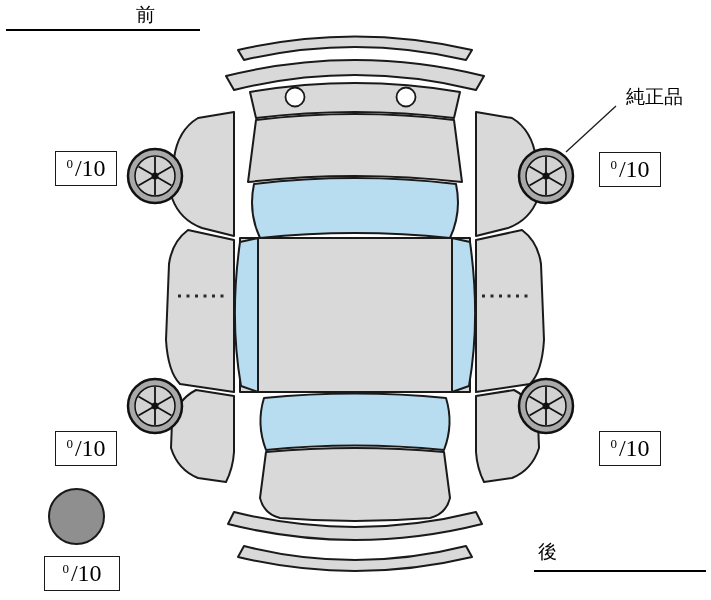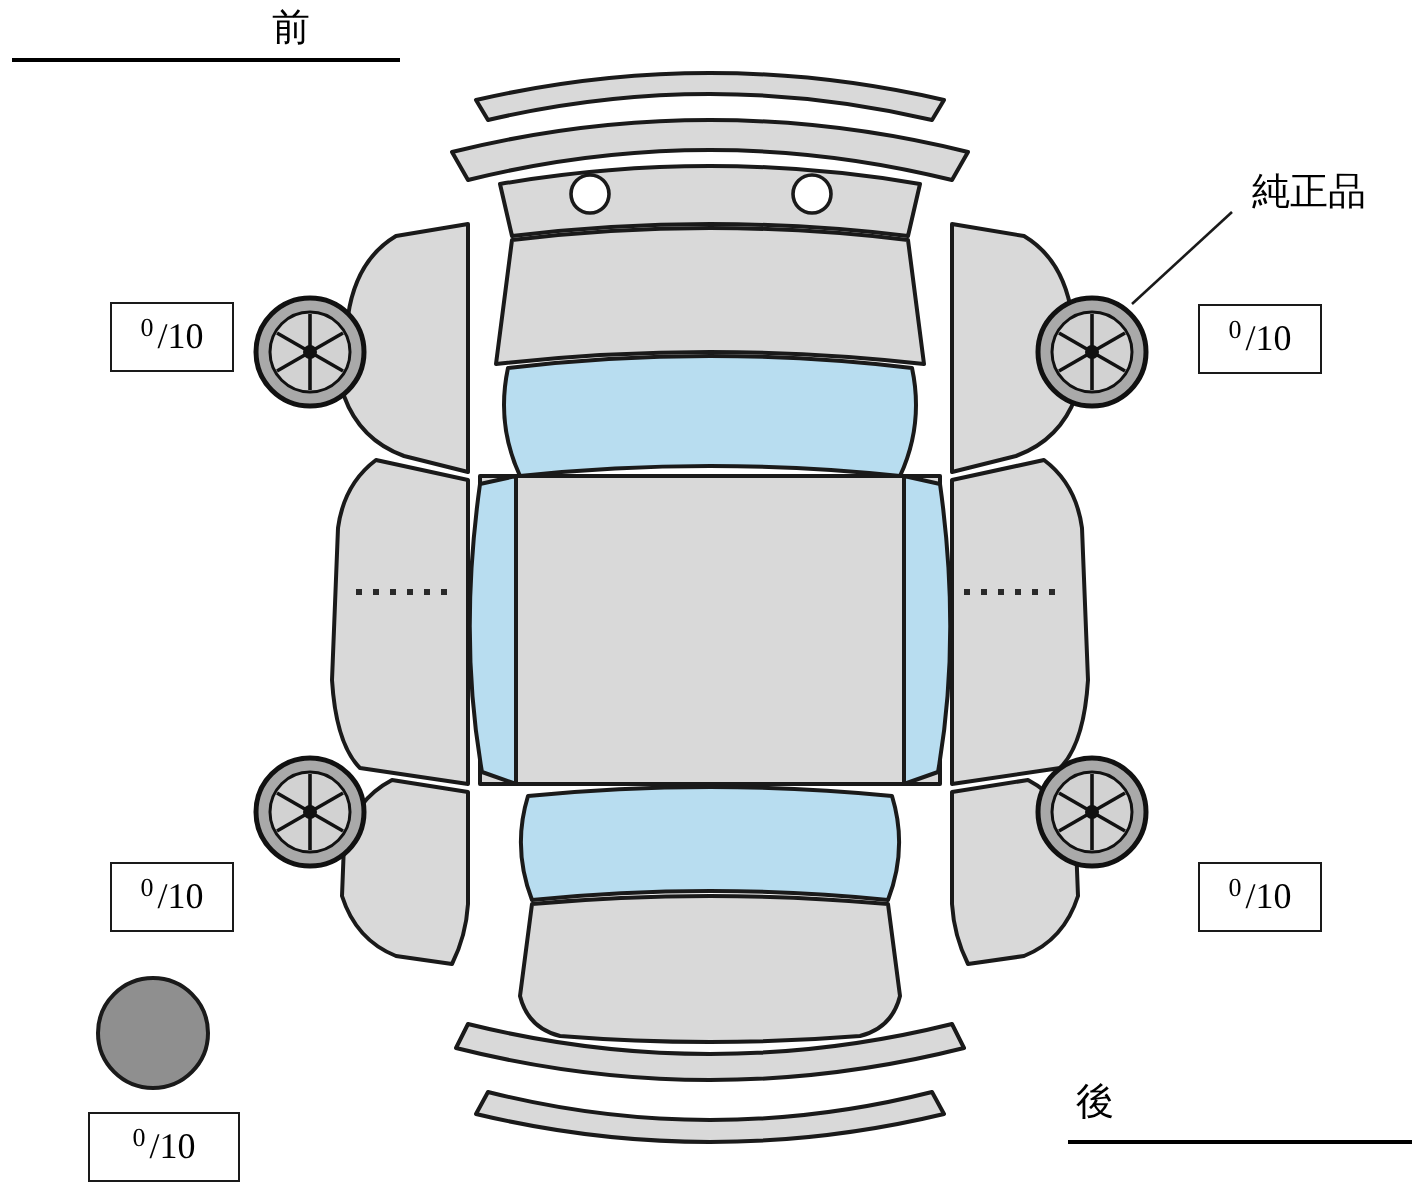--- a/index.html
+++ b/index.html
@@ -22,21 +22,21 @@
   .washer { fill:#ffffff; stroke:#1a1a1a; stroke-width:1.8; }
   .pointer{ stroke:#1a1a1a; stroke-width:1.3; }
 
   .score-box {
     position:absolute; width:62px; height:35px;
     background:#fff; border:1.5px solid #1a1a1a;
     display:flex; align-items:center; justify-content:center;
     font-family:"Liberation Serif", serif; color:#000;
   }
   .score-value { font-size:13px; transform:translateY(-5px); margin-right:2px; }
-  .score-denom { font-size:18px; }
+  .score-denom { font-size:24px; }
   .box-fl { left:55px;  top:151px; }
   .box-fr { left:599px; top:152px; }
   .box-rl { left:55px;  top:431px; }
   .box-rr { left:599px; top:431px; }
   .box-spare { left:44px; top:556px; width:76px; }
 
   .cjk-label { position:absolute; color:#000; line-height:1.2; white-space:nowrap; }
   .front-label   { left:136px; top:4px;  font-size:19px; }
   .rear-label    { left:538px; top:541px; font-size:19px; }
   .genuine-label { left:616px; top:86px; font-size:19px; font-weight:normal;margin-left:10px; }

